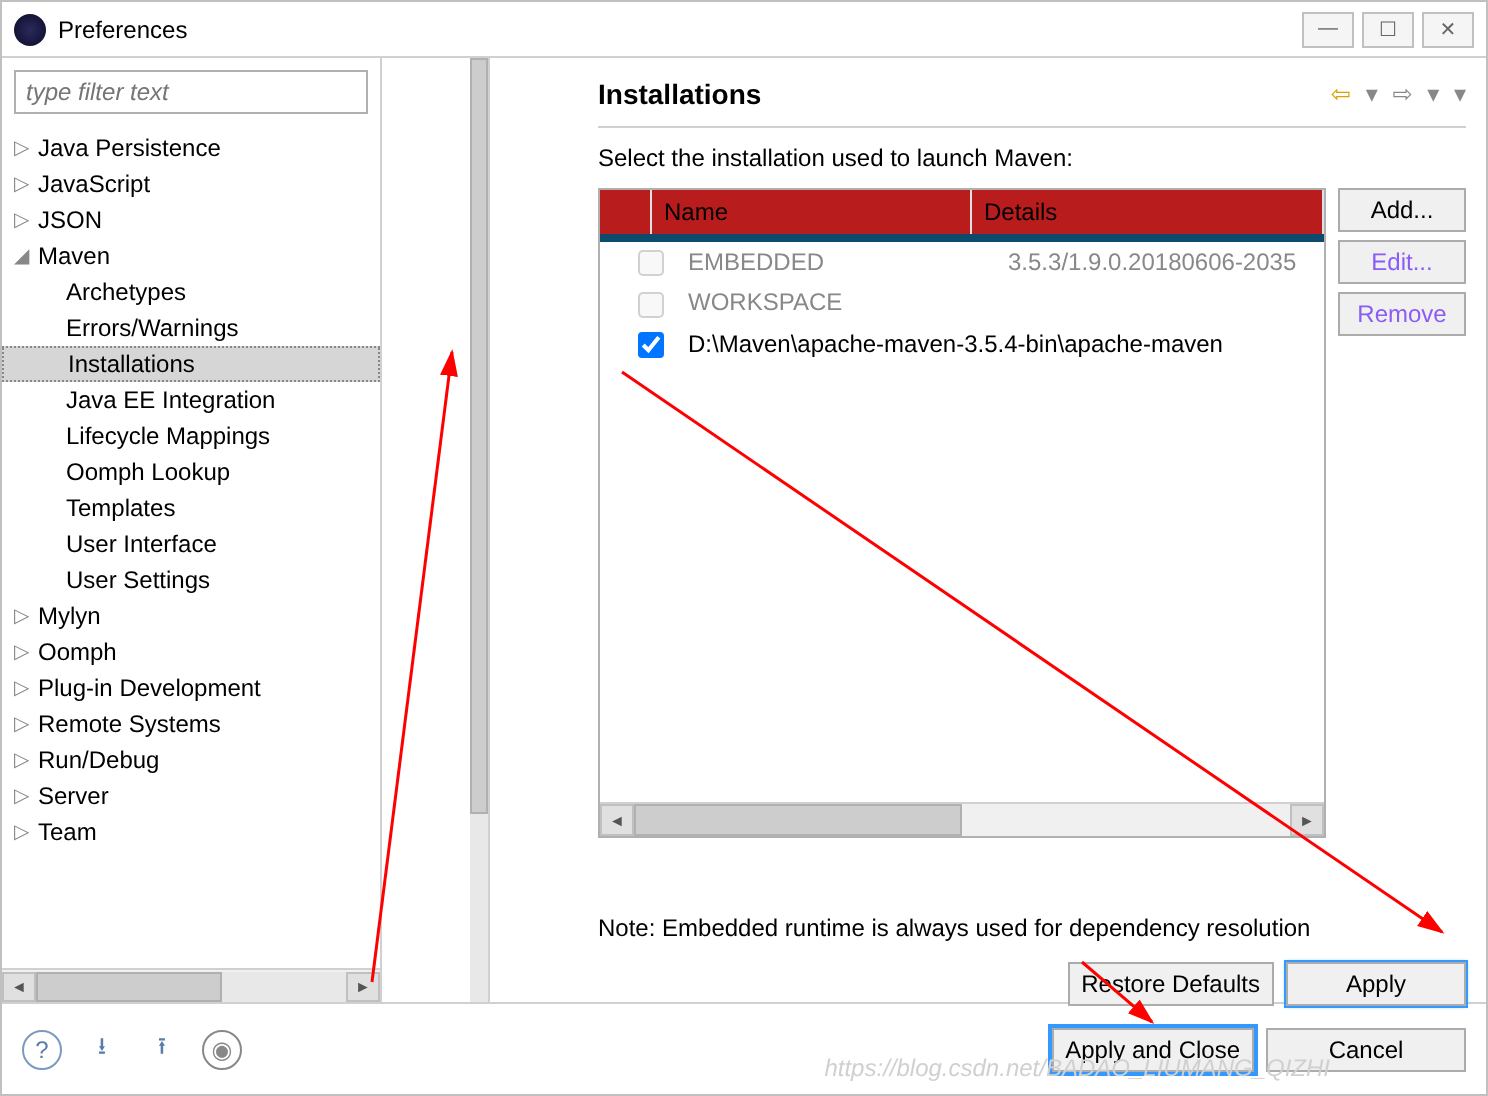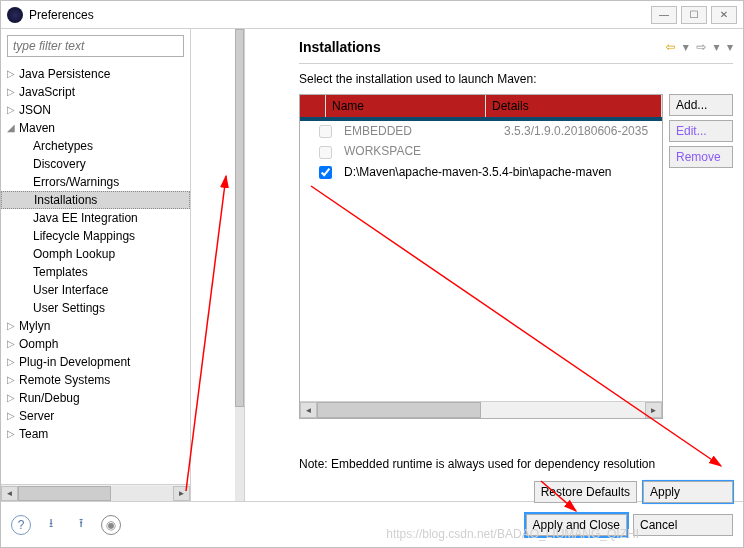--- a/index.html
+++ b/index.html
@@ -48,37 +48,37 @@
 .row .nm { width: 160px; padding-left: 6px; }
 .row .dt { flex: 1; padding-left: 6px; white-space: nowrap; overflow: hidden; }
 .warn{display:inline-block;width:12px;height:12px;background:#f3c04a;border-radius:2px;margin-right:4px;position:relative;}
 .warn::after{content:"!";position:absolute;left:4px;top:-1px;color:#fff;font-size:10px;font-weight:bold;}
 .tbl-hscroll{height:17px;border-top:1px solid #d0d0d0;background:#f0f0f0;display:flex;}
 .tbl-hscroll .arr{width:17px;background:#e0e0e0;border:1px solid #c0c0c0;display:flex;align-items:center;justify-content:center;font-size:8px;color:#555;}
 .tbl-hscroll .track{flex:1;position:relative;}
 .tbl-hscroll .thumb{position:absolute;left:0;top:0;height:100%;width:50%;background:#cdcdcd;border:1px solid #b0b0b0;}
 
 .sidebtns { width: 64px; display: flex; flex-direction: column; gap: 4px; }
-.btn { border: 1px solid #acacac; background: #f0f0f0; padding: 3px 6px; text-align: left; cursor: default; }
+.btn { border: 1px solid #acacac; background: #f0f0f0; padding: 3px 6px; text-align: center; cursor: default; }
 .btn.dis { color: #8b5cf6; }
 
 .note { padding: 10px 0; margin-top: 28px; }
 .botbtns { display: flex; justify-content: flex-end; gap: 6px; padding-bottom: 6px;}
 .botbtns .btn{min-width:90px;}
 .botbtns .btn.primary{outline:1px solid #3399ff; box-shadow:0 0 2px #3399ff;}
 
 .footer { height: 46px; border-top: 1px solid #d0d0d0; display: flex; align-items: center; padding: 0 10px; }
 .footer .ficon { width: 20px; height: 20px; margin-right: 10px; display:flex;align-items:center;justify-content:center;color:#5a7ca8;border:1px solid #7a9ac0;border-radius:50%;}
 .footer .ficon.sq{border-radius:0;border:none;color:#5a7ca8;}
 .footer .spacer { flex: 1; }
 .footer .btn{min-width:100px;margin-left:6px;}
 .footer .btn.primary{outline:2px solid #3399ff;}
 
 svg.arrows{position:absolute;top:0;left:0;width:744px;height:548px;pointer-events:none;}
-.watermark{position:absolute;bottom:6px;right:104px;color:#d0d0d0;font-size:12px;pointer-events:none;}
+.watermark{position:absolute;bottom:6px;right:78px;color:#d0d0d0;font-size:12px;font-style:italic;pointer-events:none;}
 </style>
 </head>
 <body>
 
 <div class="titlebar">
   <div class="icon"></div>
   <span>Preferences</span>
   <div class="spacer"></div>
   <div class="winbtn">—</div>
   <div class="winbtn">☐</div>
@@ -87,21 +87,20 @@
 
 <div class="main">
   <div class="left">
     <input class="filter" placeholder="type filter text" style="">
     <div class="tree" id="tree">
         <div class="tree-item"><span class="arrow">▷</span>Java Persistence</div>
         <div class="tree-item"><span class="arrow">▷</span>JavaScript</div>
         <div class="tree-item"><span class="arrow">▷</span>JSON</div>
         <div class="tree-item"><span class="arrow">◢</span>Maven</div>
         <div class="tree-item level1">Archetypes</div>
-        <div class="tree-item level1">Discovery</div>
         <div class="tree-item level1">Errors/Warnings</div>
         <div class="tree-item level1 sel">Installations</div>
         <div class="tree-item level1">Java EE Integration</div>
         <div class="tree-item level1">Lifecycle Mappings</div>
         <div class="tree-item level1">Oomph Lookup</div>
         <div class="tree-item level1">Templates</div>
         <div class="tree-item level1">User Interface</div>
         <div class="tree-item level1">User Settings</div>
         <div class="tree-item"><span class="arrow">▷</span>Mylyn</div>
         <div class="tree-item"><span class="arrow">▷</span>Oomph</div>

